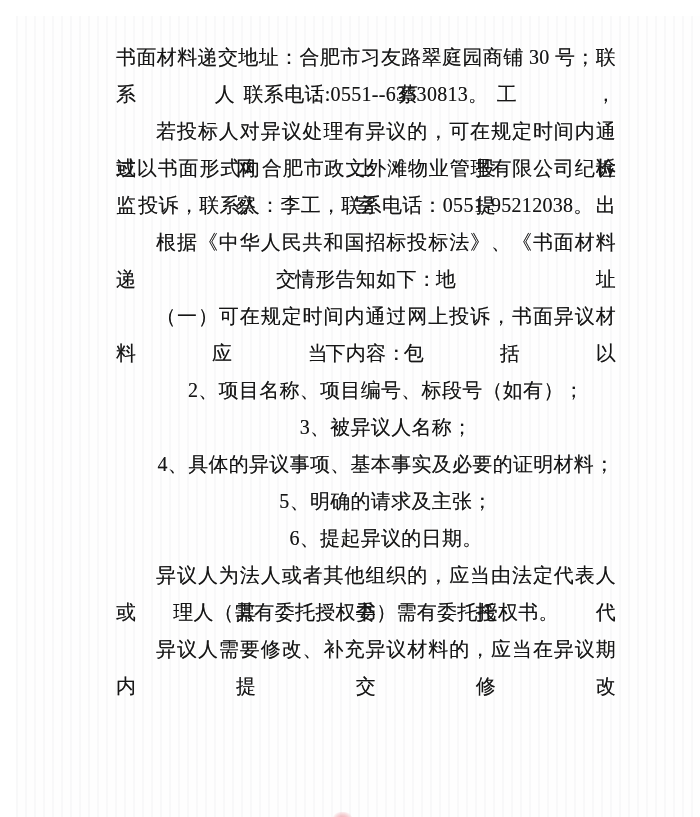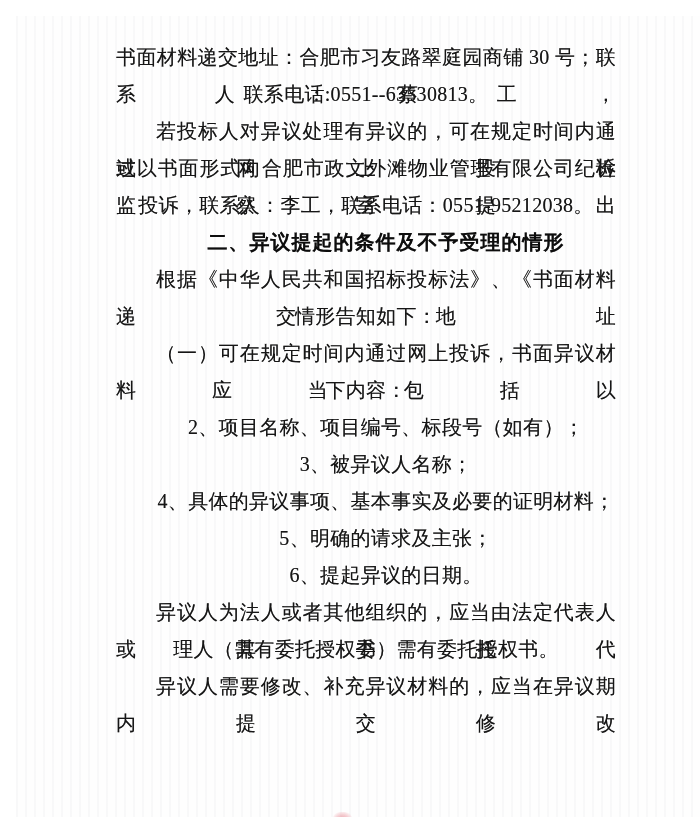--- a/index.html
+++ b/index.html
@@ -82,21 +82,20 @@
 <div class="page">
 
   <div class="scan-texture"></div>
 
   <div class="textblock">
     <div class="ln str">书面材料递交地址：合肥市习友路翠庭园商铺 30 号；联系人:蔡工，</div>
     <div class="ln">联系电话:0551--63530813。</div>
     <div class="ln ind str">若投标人对异议处理有异议的，可在规定时间内通过网上投诉</div>
     <div class="ln str">或以书面形式向合肥市政文外滩物业管理有限公司纪检监察室提出</div>
     <div class="ln">投诉，联系人：李工，联系电话：0551-95212038。</div>
-    <div class="ln ind heading">二、异议提起的条件及不予受理的情形</div>
     <div class="ln ind str">根据《中华人民共和国招标投标法》、《书面材料递交地址</div>
     <div class="ln">情形告知如下：</div>
     <div class="ln ind str">（一）可在规定时间内通过网上投诉，书面异议材料应当包括以</div>
     <div class="ln">下内容：</div>
     <div class="ln ind">2、项目名称、项目编号、标段号（如有）；</div>
     <div class="ln ind">3、被异议人名称；</div>
     <div class="ln ind">4、具体的异议事项、基本事实及必要的证明材料；</div>
     <div class="ln ind">5、明确的请求及主张；</div>
     <div class="ln ind">6、提起异议的日期。</div>
     <div class="ln ind str">异议人为法人或者其他组织的，应当由法定代表人或其委托代</div>

